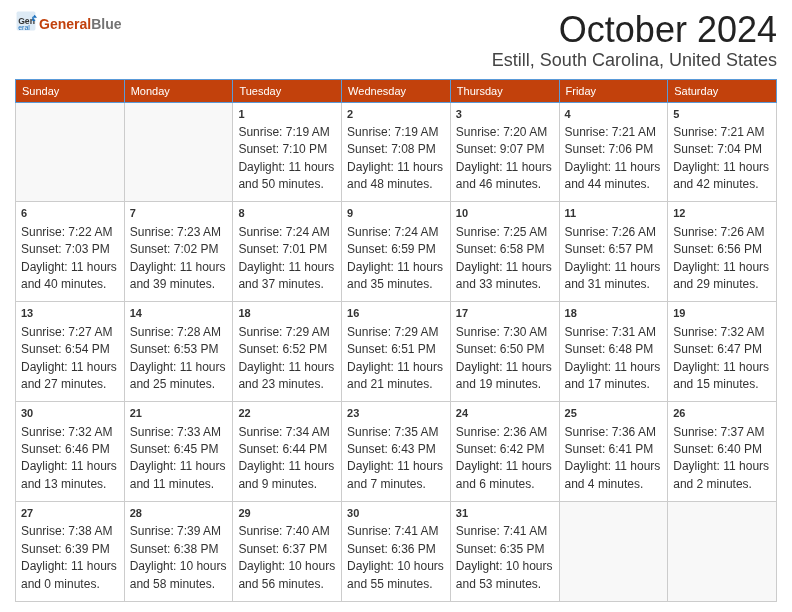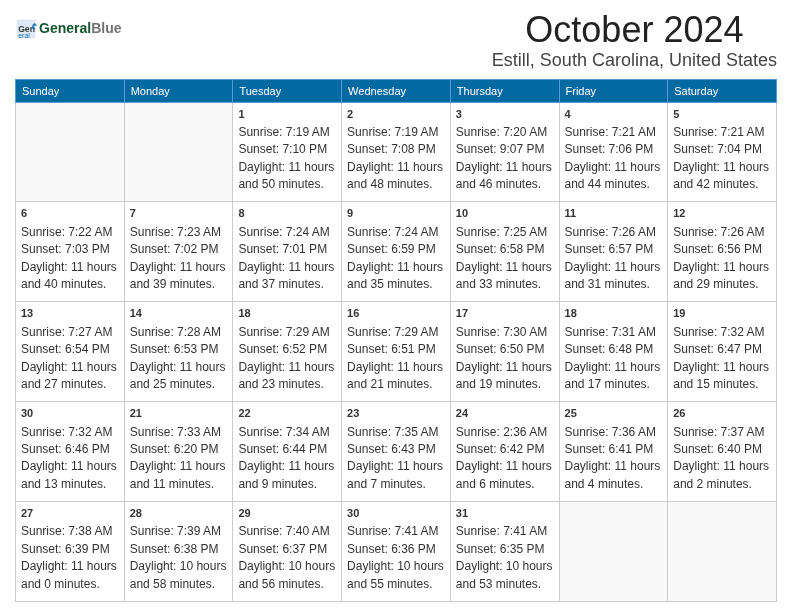--- a/index.html
+++ b/index.html
@@ -18,56 +18,55 @@
       flex-direction: column;
     }
     .header {
       display: flex;
       justify-content: space-between;
       align-items: flex-start;
       margin-bottom: 8px;
     }
     .logo {
       display: flex;
-      align-items: center;
+      align-items: flex-end;
       gap: 2px;
-      margin-top: 8px;
     }
     .logo-text {
       font-size: 14px;
       font-weight: bold;
       line-height: 1.1;
     }
-    .logo-general { color: #14532d; }
+    .logo-general { color: #c2410c; }
     .logo-blue { color: #737373; }
     .logo-icon {
       width: 22px;
       height: 22px;
     }
     .title-block {
-      text-align: center;
+      text-align: right;
     }
     .month-title {
       font-size: 36px;
       font-weight: normal;
       color: #222;
       line-height: 1.1;
     }
     .location {
       font-size: 18px;
       color: #444;
     }
     .calendar {
       flex: 1;
       border-collapse: collapse;
       width: 100%;
       font-size: 10px;
     }
     .calendar th {
-      background: #0369a1;
+      background: #c2410c;
       color: #fff;
       text-align: left;
       padding: 5px 6px;
       font-size: 11px;
       font-weight: normal;
       border: 1px solid #5a9ad8;
     }
     .calendar td {
       border: 1px solid #ccc;
       vertical-align: top;
@@ -260,21 +259,21 @@
         <tr>
           <td>
             <span class="day-num">30</span>
             <div class="day-info">Sunrise: 7:32 AM
 Sunset: 6:46 PM
 Daylight: 11 hours and 13 minutes.</div>
           </td>
           <td>
             <span class="day-num">21</span>
             <div class="day-info">Sunrise: 7:33 AM
-Sunset: 6:20 PM
+Sunset: 6:45 PM
 Daylight: 11 hours and 11 minutes.</div>
           </td>
           <td>
             <span class="day-num">22</span>
             <div class="day-info">Sunrise: 7:34 AM
 Sunset: 6:44 PM
 Daylight: 11 hours and 9 minutes.</div>
           </td>
           <td>
             <span class="day-num">23</span>

